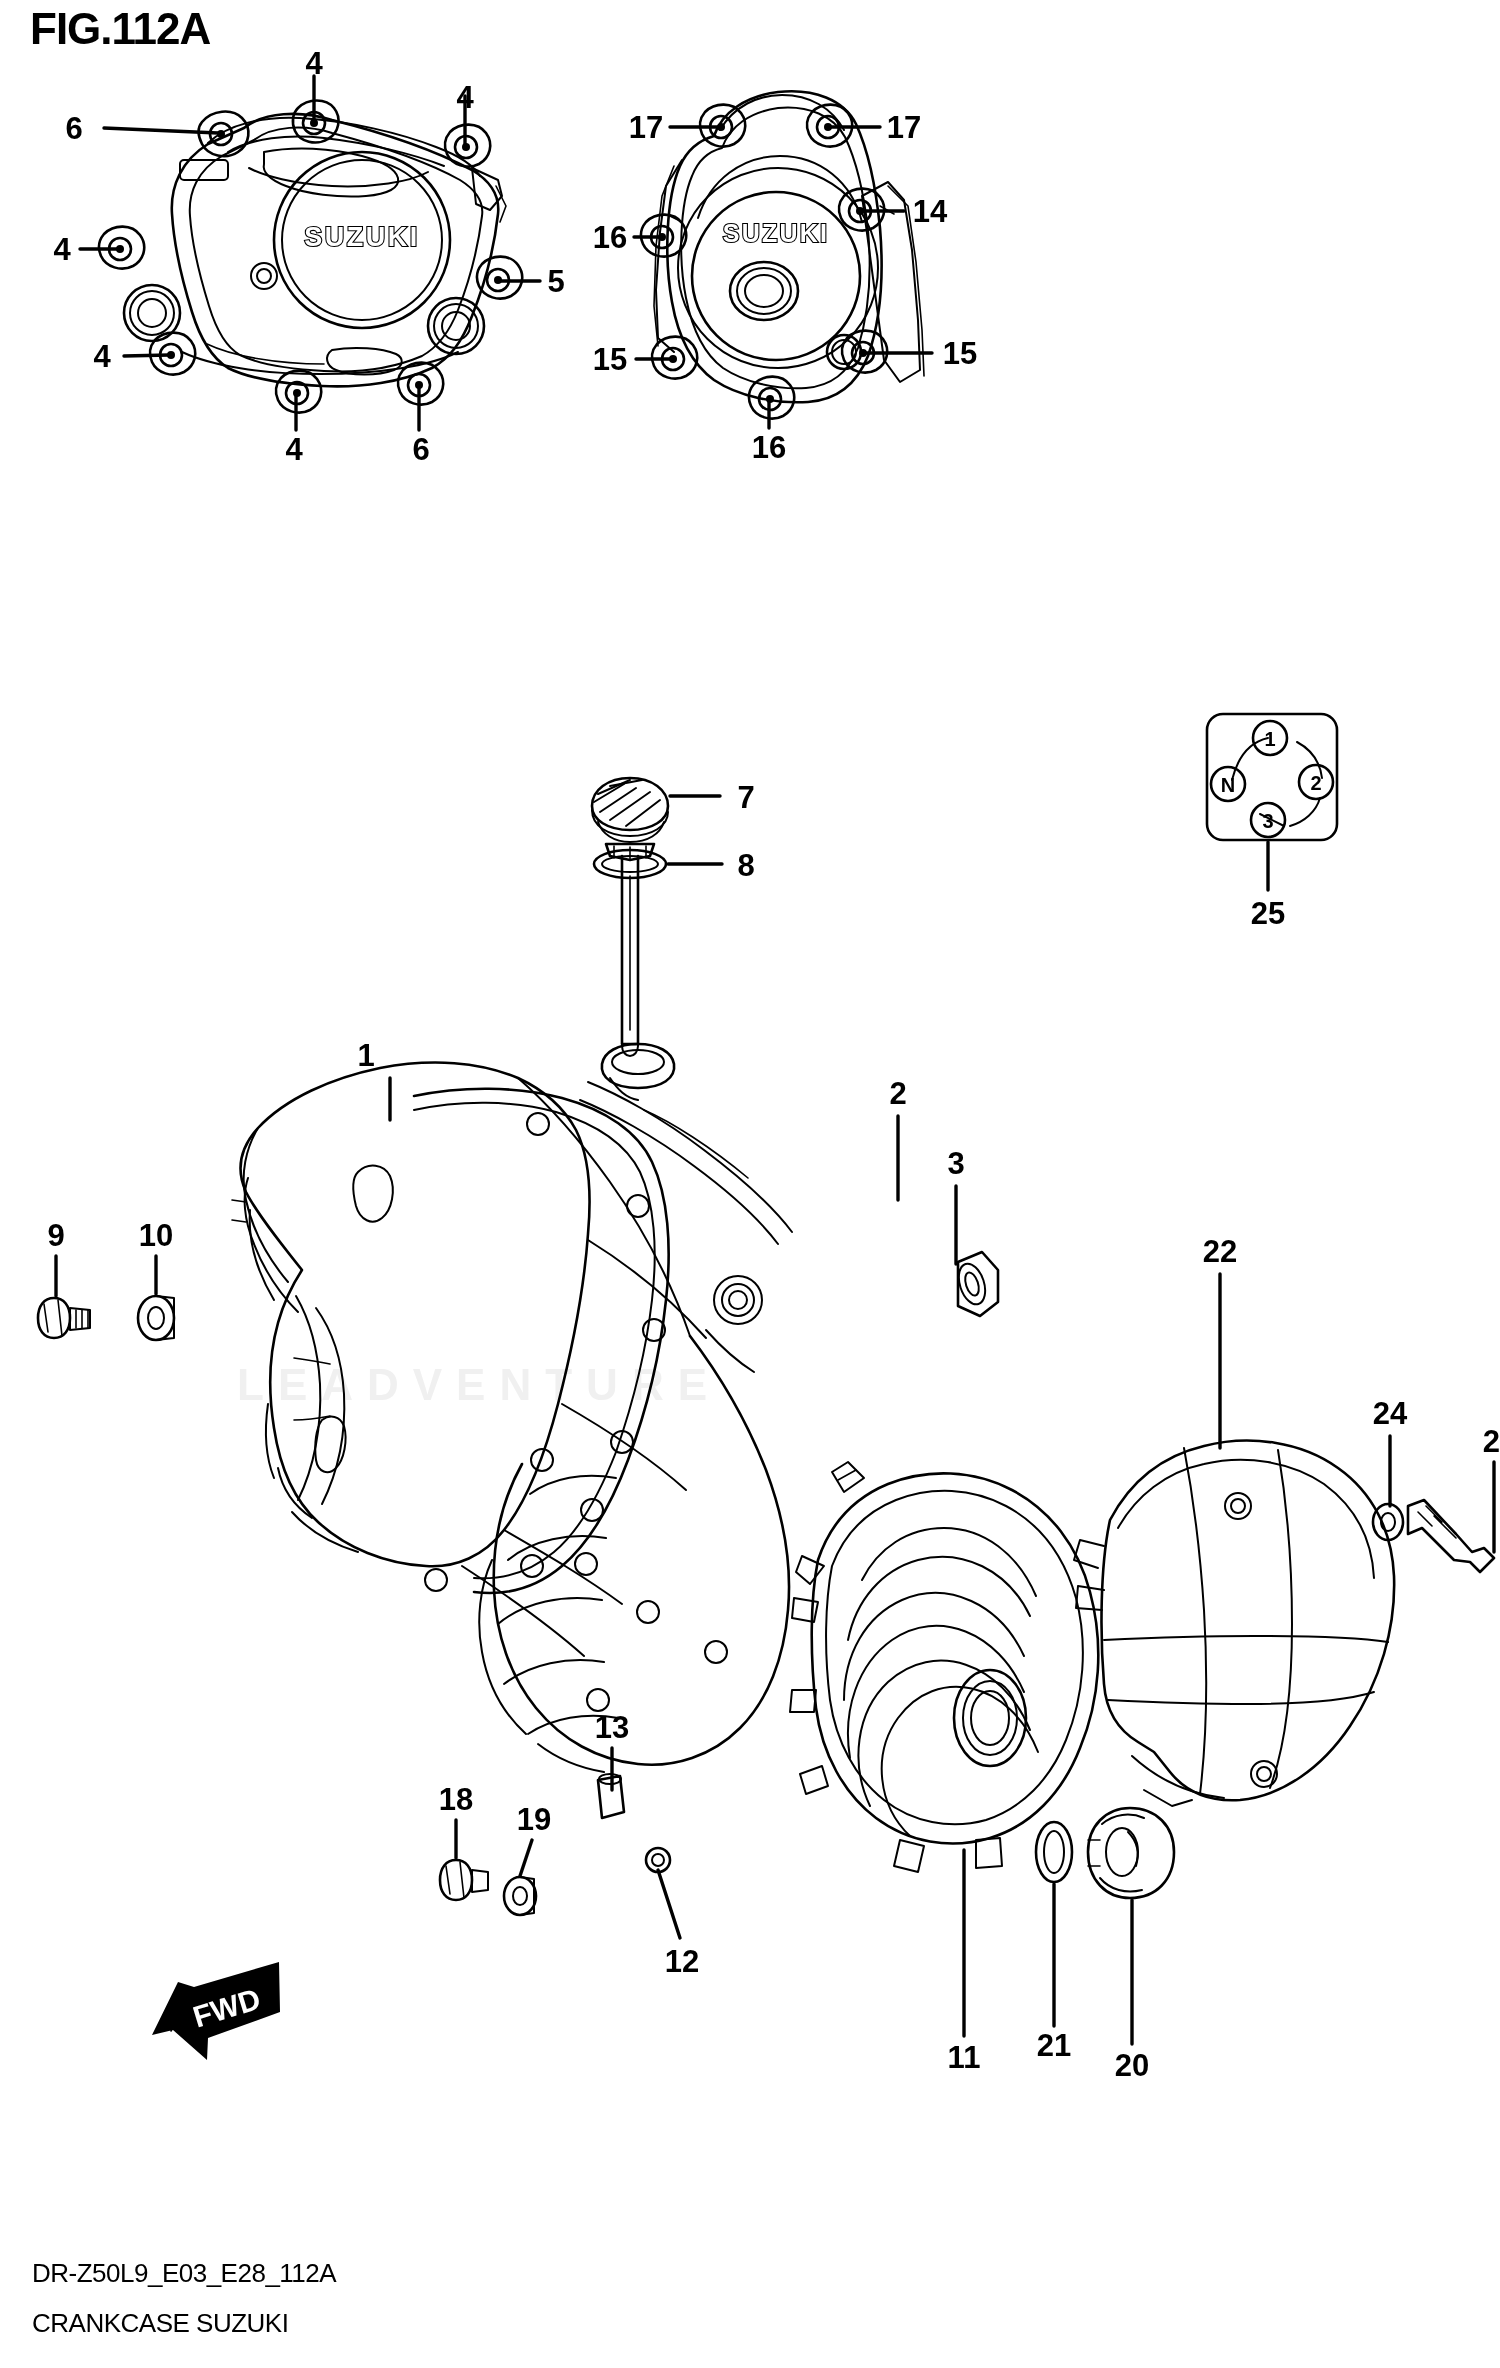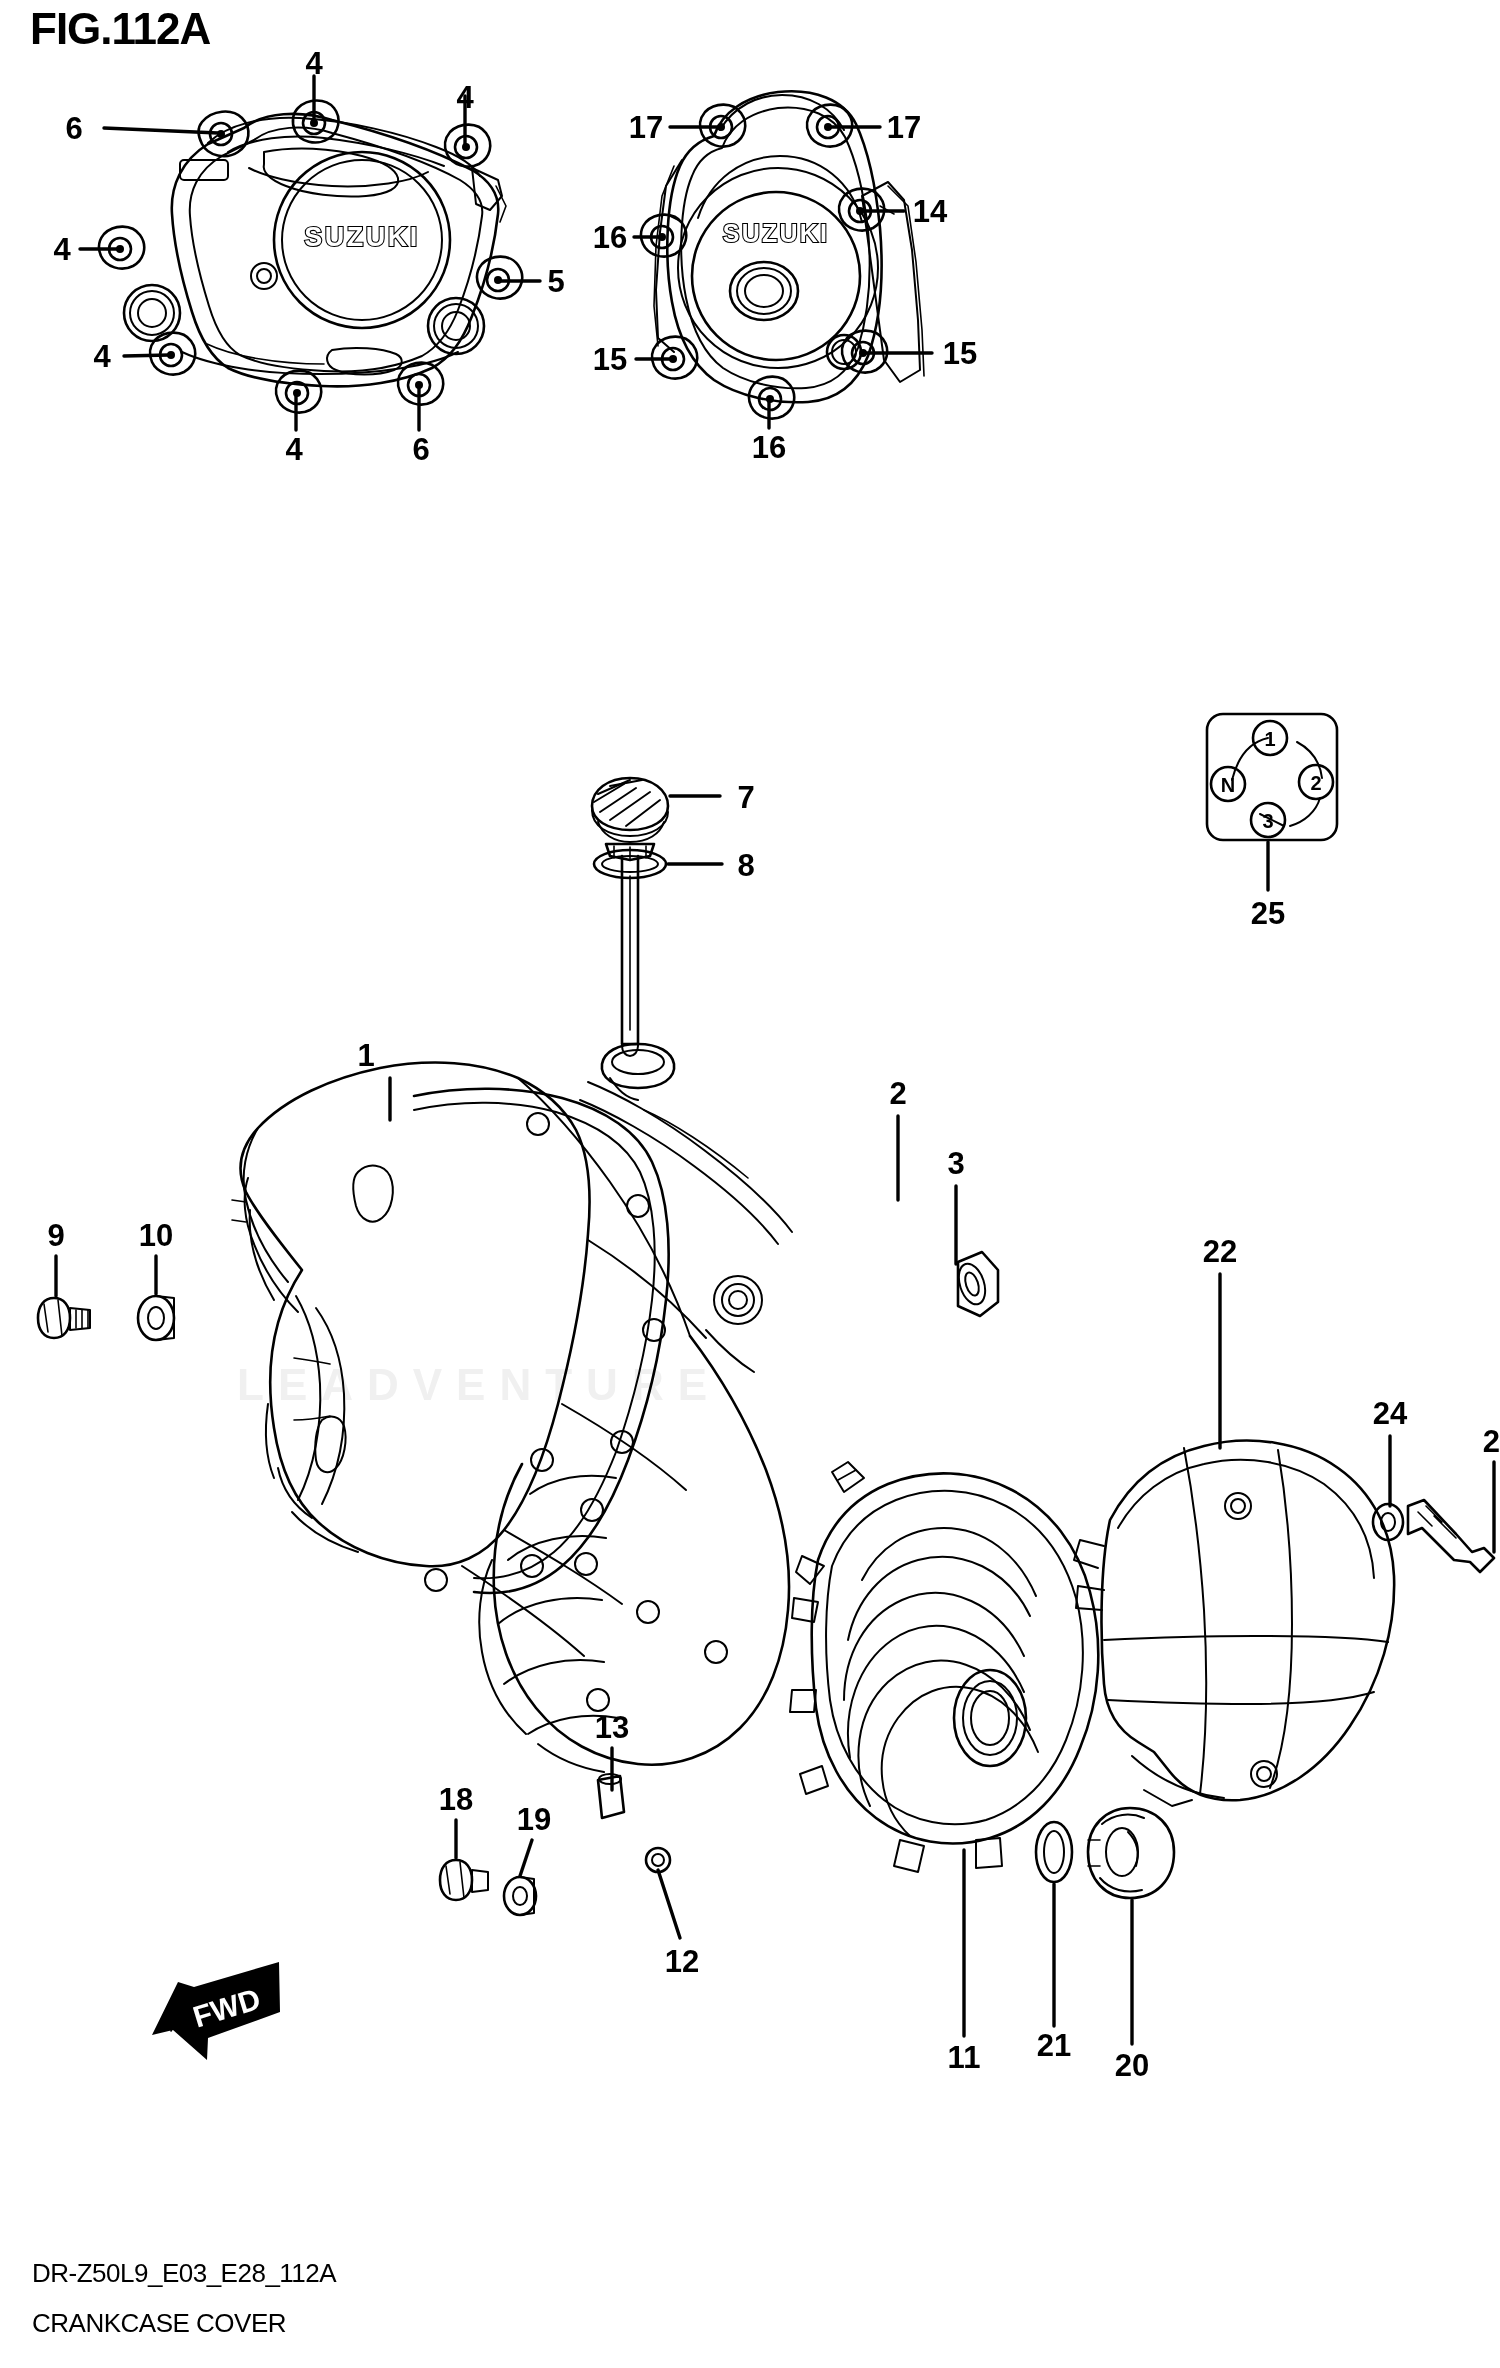--- a/index.html
+++ b/index.html
@@ -581,15 +581,15 @@
 
     <g>
       <path class="solid" d="M247,1962 L162,1987 L146,1982 L120,2035 L141,2030 L175,2060 L176,2038 L248,2012 Z"></path>
       <path class="ln-hair" stroke="#fff" d="M163,1988 L139,2031"></path>
       <text class="fwdtext" x="196" y="2018" text-anchor="middle" transform="rotate(-17 196 2012)">FWD</text>
     </g>
 
   </svg>
 
   <div class="footer-text" id="footer-code">DR-Z50L9_E03_E28_112A</div>
-  <div class="footer-text" id="footer-name">CRANKCASE COVER</div>
+  <div class="footer-text" id="footer-name">CRANKCASE SUZUKI</div>
 
 </div>
 
 </body></html>

